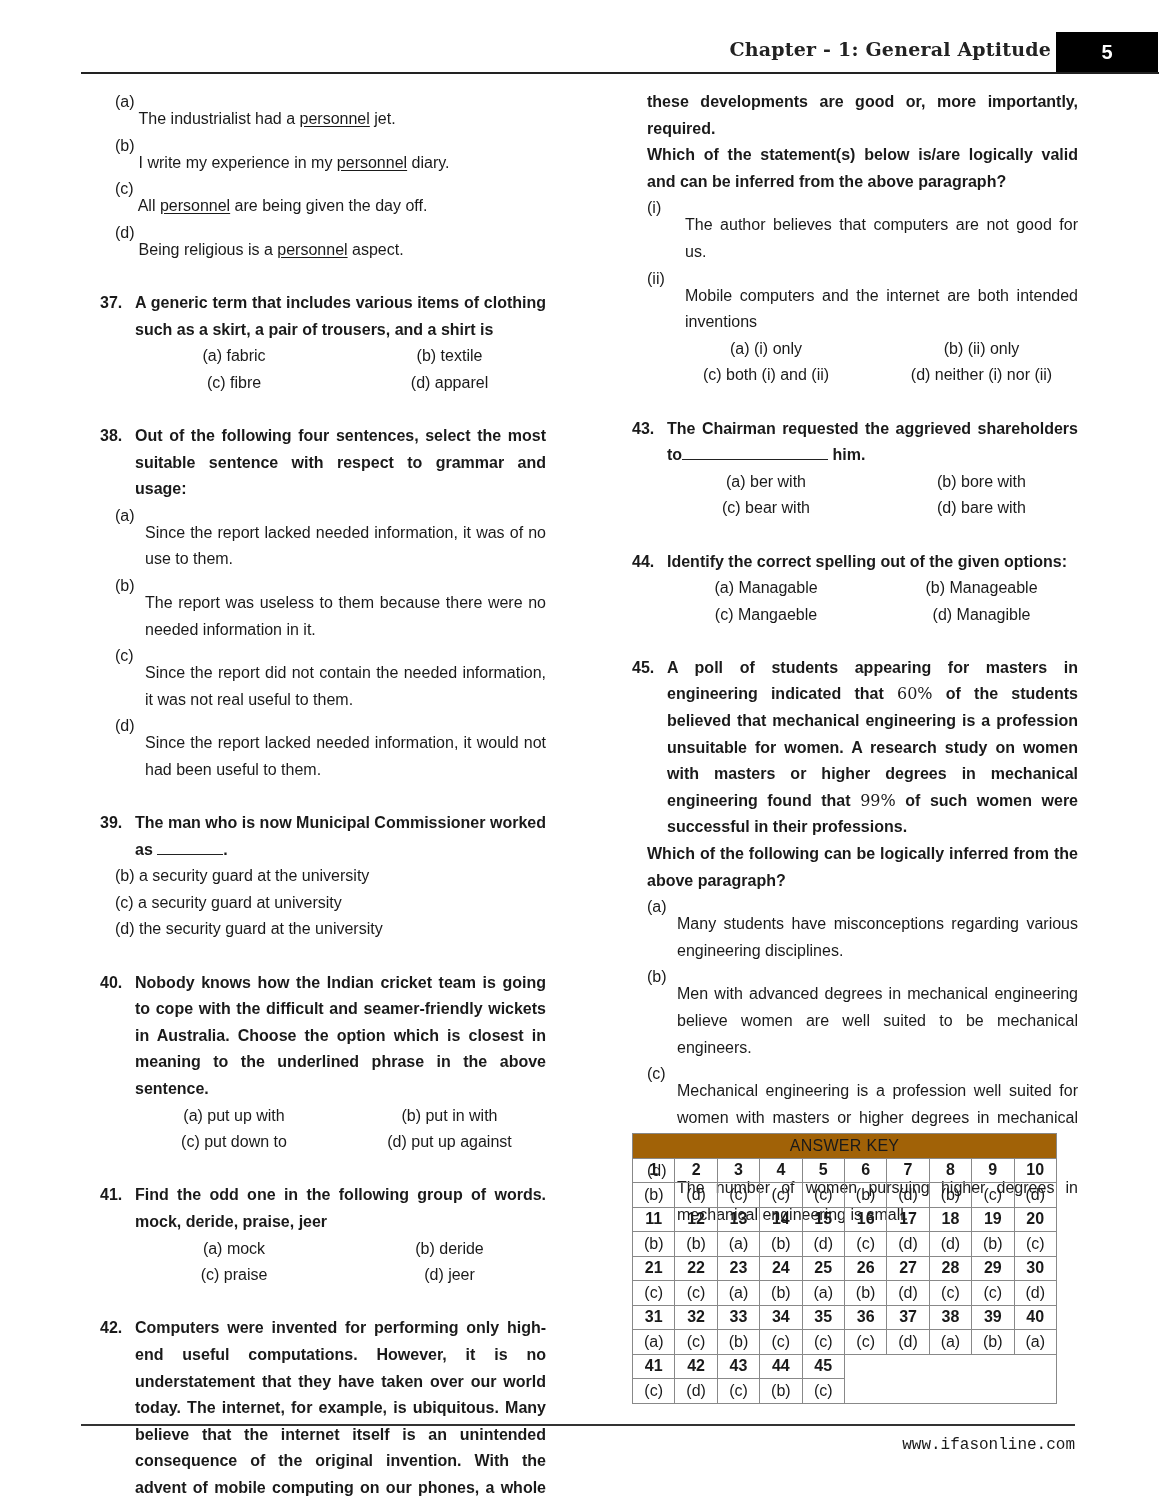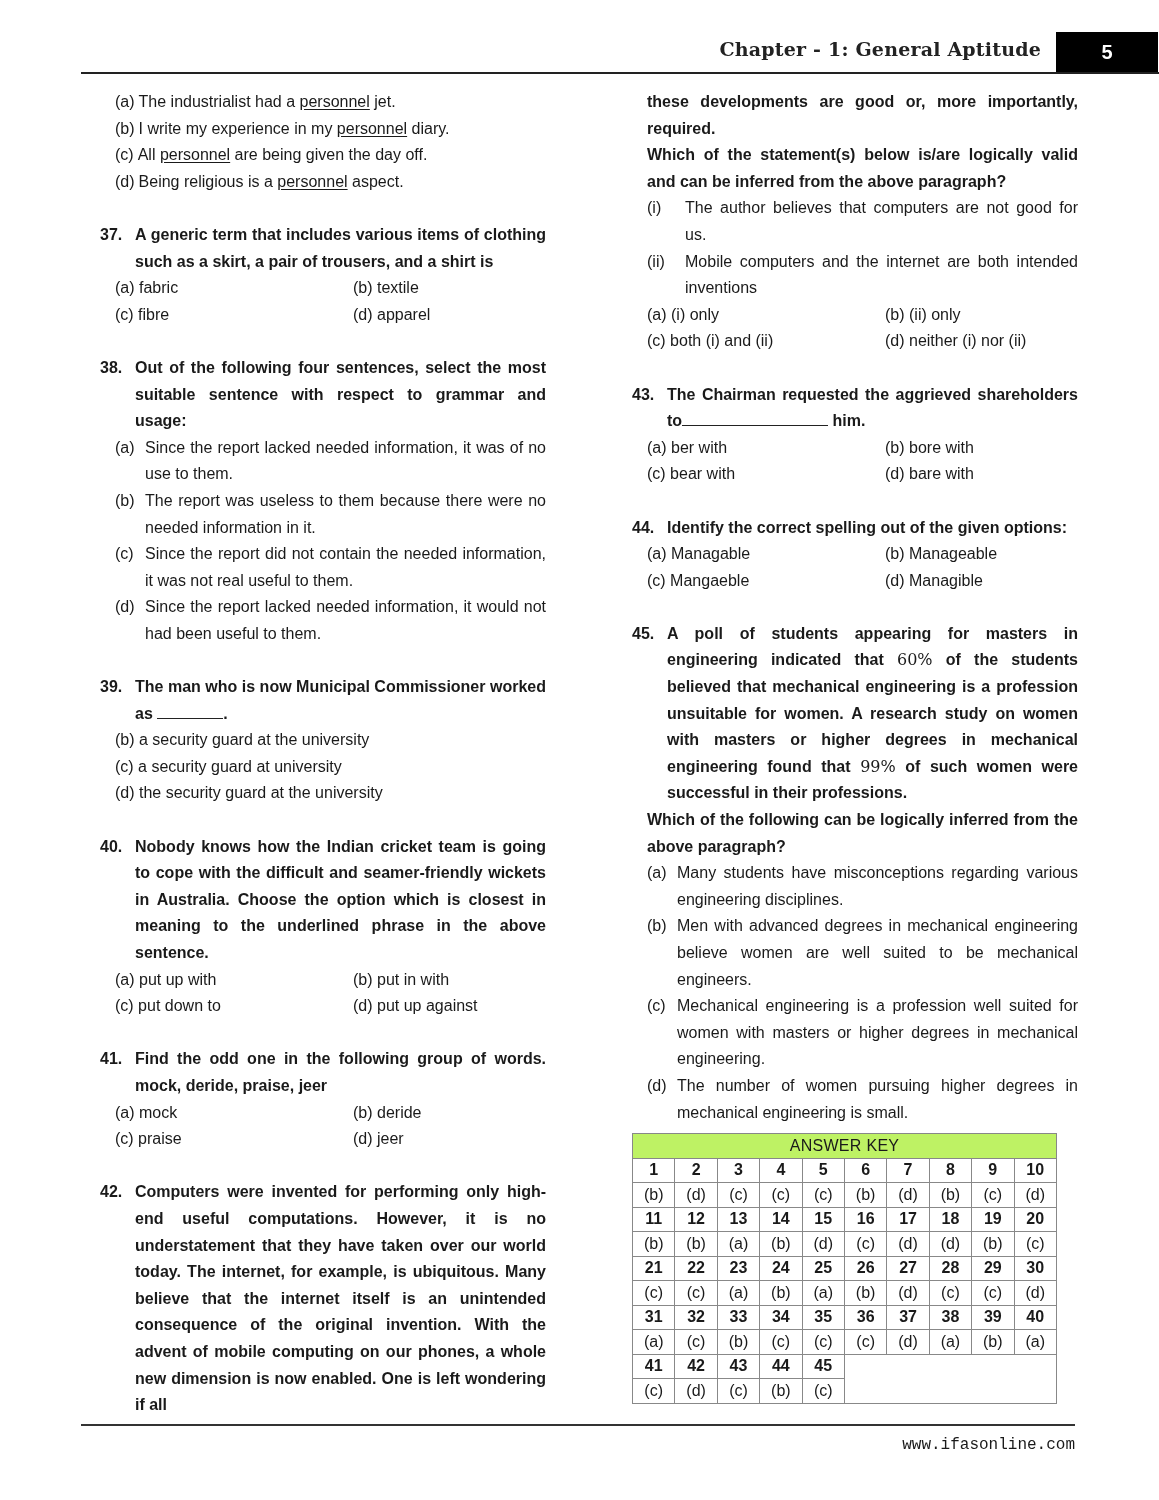--- a/index.html
+++ b/index.html
@@ -1,21 +1,21 @@
 <!DOCTYPE html>
 <html><head>
 <meta charset="utf-8">
 <style>
   html, body { margin: 0; padding: 0; background: #ffffff; }
   body { width: 1159px; height: 1500px; position: relative; overflow: hidden;
          font-family: "Liberation Sans", "DejaVu Sans", sans-serif; color: #1a1a1a; }
 
   
   .hdr-line { position: absolute; left: 81px; top: 72px; width: 1078px; height: 2px; background: #222; }
-  .hdr-title { position: absolute; right: 118px; top: 38px; font-family: "DejaVu Serif", "Liberation Serif", serif;
+  .hdr-title { position: absolute; right: 108px; top: 38px; font-family: "DejaVu Serif", "Liberation Serif", serif;
                font-size: 19px; font-weight: bold; color: #222; letter-spacing: 0.2px; }
   .hdr-page { position: absolute; left: 1056px; top: 32px; width: 102px; height: 41px; background: #000;
               color: #fff; font-weight: bold; font-size: 20px; display: flex; align-items: center; justify-content: center; }
 
   
   .ftr-line { position: absolute; left: 81px; top: 1424px; width: 994px; height: 2px; background: #333; }
   .ftr-url { position: absolute; right: 84px; top: 1436px; font-size: 16px; color: #1a1a1a; font-family: Liberation Mono, monospace; }
 
   
   .col { position: absolute; top: 89px; width: 466px; font-size: 16px; line-height: 26.6px; }
@@ -26,30 +26,30 @@
   .q + .q { margin-top: 26.6px; }
   .qhead { display: flex; font-weight: bold; margin-left: 20px; }
   .qnum { width: 35px; flex: 0 0 35px; }
   .qtext { flex: 1; text-align: justify; }
   .body { padding-left: 35px; }
   .bold { font-weight: bold; text-align: justify; }
   .opt { display: flex; text-align: justify; }
   .opt .lab { flex: 0 0 auto; padding-right: 4px; }
   .opt.hang .lab { width: 26px; }
   .opt.roman .lab { width: 34px; }
-  .opt .txt { flex: 1; }
-  .grid2 { display: grid; grid-template-columns: 238px 1fr; }
+  .opt .txt { flex: 1; margin-top: 17px; }
+  .grid2 { display: grid; grid-template-columns: 238px 1fr; text-align: center; }
   .u { text-decoration: underline; text-underline-offset: 2px; }
   .blank { display: inline-block; border-bottom: 1.5px solid #222; height: 16px; vertical-align: baseline; }
   .serifnum { font-family: "DejaVu Serif", "Liberation Serif", serif; font-weight: normal; }
 
   
   .ak { position: absolute; left: 632px; top: 1133px; width: 425px; border-collapse: collapse; font-size: 16px; }
   .ak td { border: 1.3px solid #888; text-align: center; height: 23.5px; padding: 0; width: 10%; }
-  .ak .title td { background: #bef264; font-weight: normal; letter-spacing: 0.3px; }
+  .ak .title td { background: #a16207; font-weight: normal; letter-spacing: 0.3px; }
   .ak .num td { font-weight: bold; }
 </style>
 </head>
 <body>
 
 <div class="hdr-title">Chapter - 1: General Aptitude</div>
 <div class="hdr-page">5</div>
 <div class="hdr-line"></div>
 
 <div class="col left">

